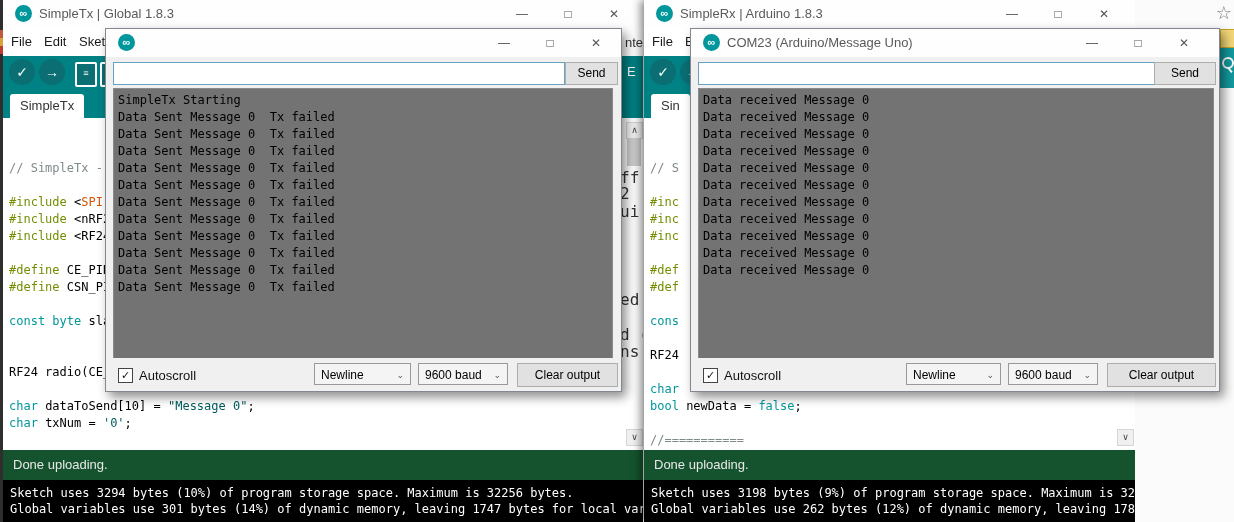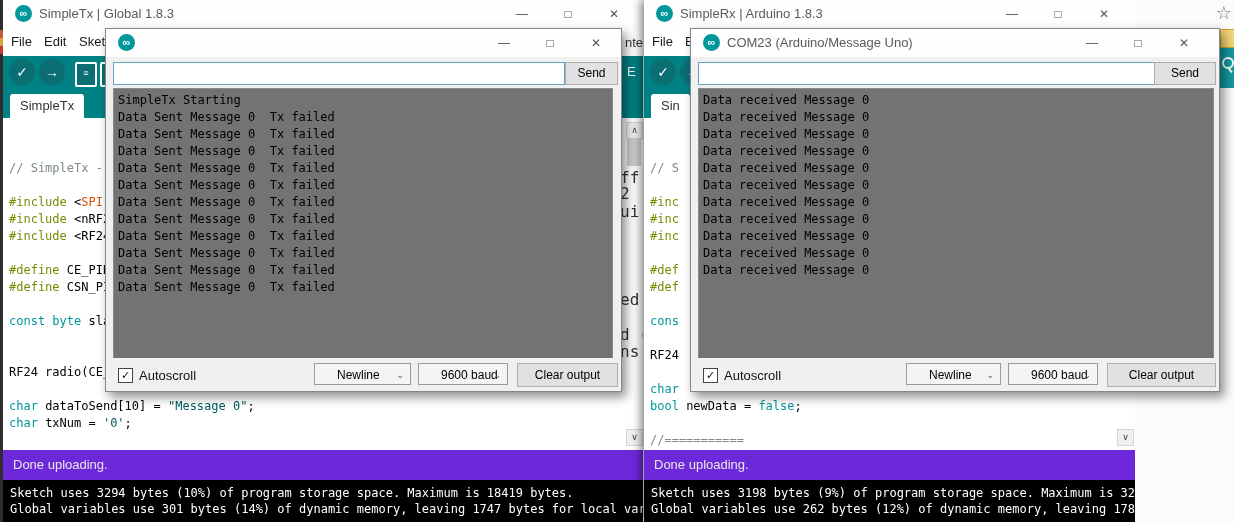--- a/index.html
+++ b/index.html
@@ -24,21 +24,21 @@
   .tb-doc{position:absolute;top:6px;width:18px;height:21px;background:#0B6E73;border:2px solid #fff;
           border-radius:2px;color:#fff;font-size:9px;line-height:19px;text-align:center;}
   .tabbar{position:absolute;left:0;right:0;top:88px;height:30px;background:#008184;}
   .tab{position:absolute;left:7px;bottom:0;height:24px;background:#fff;border-radius:3px 3px 0 0;
        font-size:13px;color:#333;text-align:center;line-height:24px;padding:0 10px;}
   .editor{position:absolute;left:0;right:0;top:118px;height:332px;background:#fff;overflow:hidden;}
   .code{position:absolute;left:6px;top:8px;font-size:12px;line-height:17px;white-space:pre;}
   .code-line{height:17px;}
   .c-plain{color:#000;} .c-kw{color:#00979C;} .c-pre{color:#728E00;}
   .c-str{color:#005C5F;} .c-com{color:#7E8B8C;margin-top:20px;} .c-lib{color:#D35400;}
-  .statusbar{position:absolute;left:0;right:0;top:450px;height:30px;background:#6d28d9;}
+  .statusbar{position:absolute;left:0;right:0;top:450px;height:30px;background:#14532d;}
   .status-text{position:absolute;left:10px;top:7px;font-size:13px;color:#E8E8E8;}
   .console{position:absolute;left:0;right:0;top:480px;height:42px;background:#000;}
   .console .ln{position:absolute;left:7px;font-size:12px;color:#fff;white-space:pre;}
 
   
   .ed-sb-arrow{position:absolute;width:15px;height:15px;background:#F0F0F0;border:1px solid #D5D5D5;
                color:#404040;font-size:9px;line-height:14px;text-align:center;}
   .ed-sb-thumb{position:absolute;width:14px;background:#CDCDCD;}
   .frag{position:absolute;font-size:16px;color:#333;white-space:pre;}
 
@@ -51,21 +51,21 @@
   .btn{position:absolute;background:#E1E1E1;border:1px solid #ADADAD;font-size:12px;color:#000;
        text-align:center;}
   .sm-output{position:absolute;left:7px;top:59px;background:#737373;border:1px solid #898989;overflow:hidden;}
   .sm-output .ln{font-size:12px;line-height:17px;white-space:pre;color:#000;padding-left:4px;}
   .sm-output{padding-top:3px;}
   .sm-bottom{position:absolute;left:0;right:0;bottom:0;height:33px;background:#F0F0F0;}
   .checkbox{position:absolute;left:12px;top:10px;width:13px;height:13px;background:#fff;
             border:1px solid #444;font-size:11px;line-height:12px;text-align:center;color:#111;}
   .cb-label{position:absolute;left:33px;top:10px;font-size:13px;color:#111;}
   .dropdown{position:absolute;top:5px;height:22px;background:#F4F4F4;border:1px solid #999;
-            font-size:12px;line-height:22px;padding-left:22px;box-sizing:border-box;color:#000;}
+            font-size:12px;line-height:22px;padding-left:6px;box-sizing:border-box;color:#000;}
   .dd-chev{position:absolute;right:6px;top:0;color:#555;font-size:9px;}
 
   
   #left-edge-strip{position:absolute;left:0;top:0;width:3px;height:522px;background:#2E2E2E;z-index:0;}
   .edge-mark{position:absolute;left:0;width:3px;height:8px;}
   #bg-right{position:absolute;left:1135px;top:0;width:99px;height:522px;background:#FBFBFB;z-index:2;}
   #bg-star{position:absolute;right:2px;top:2px;font-size:18px;color:#777;}
   #bg-folder{position:absolute;left:85px;top:29px;width:14px;height:19px;background:#F2D678;
              border:1px solid #C9A227;border-right:none;box-sizing:border-box;}
   #bg-tealblock{position:absolute;left:85px;top:48px;width:14px;height:40px;background:#12999E;}
@@ -129,21 +129,21 @@
       <span class="frag mono" style="left:617px;top:224px;">ns</span>
 
       <div class="ed-sb-arrow" style="left:623px;top:4px;">∧</div>
       <div class="ed-sb-thumb" style="left:624px;top:20px;height:28px;"></div>
       <div class="ed-sb-arrow" style="left:623px;top:311px;">∨</div>
     </div>
     <div class="statusbar">
       <div class="status-text">Done uploading.</div>
     </div>
     <div class="console">
-      <div class="ln mono" style="top:6px;">Sketch uses 3294 bytes (10%) of program storage space. Maximum is 18419 bytes.</div>
+      <div class="ln mono" style="top:6px;">Sketch uses 3294 bytes (10%) of program storage space. Maximum is 32256 bytes.</div>
       <div class="ln mono" style="top:22px;">Global variables use 301 bytes (14%) of dynamic memory, leaving 1747 bytes for local variab</div>
     </div>
   </div>
 
   <div class="arduino-window" style="left:644px;width:491px;box-shadow:-4px 0 8px rgba(0,0,0,.4),4px 0 8px rgba(0,0,0,.25);">
     <div class="titlebar">
       <div class="app-icon">∞</div>
       <div class="title-text">SimpleRx | Arduino 1.8.3</div>
       <div class="winbtns" style="right:8px;">
         <div class="winbtn">—</div>

